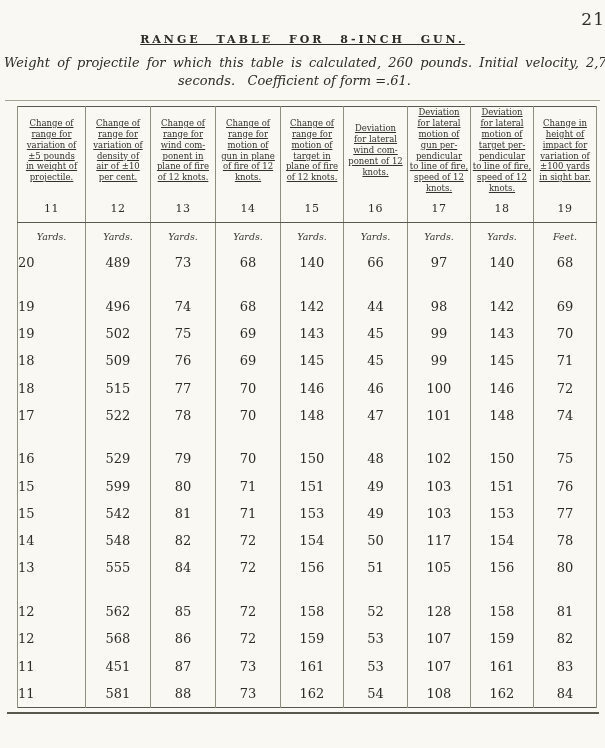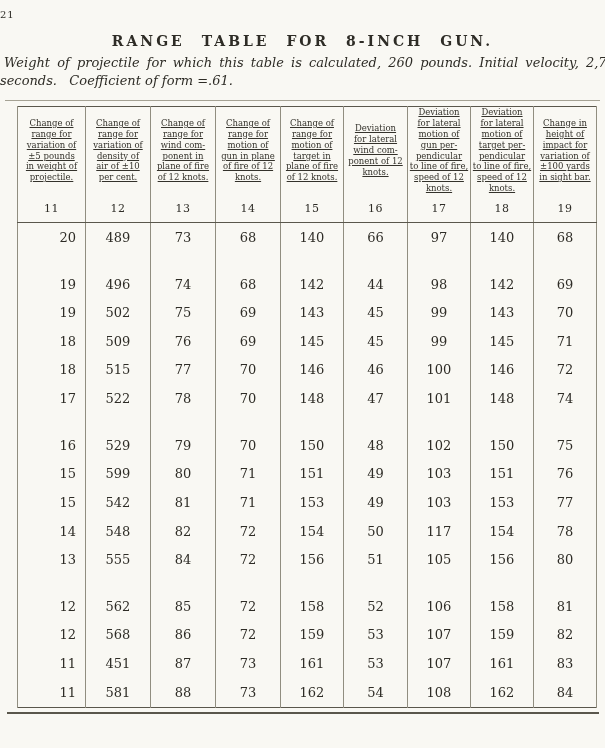--- a/index.html
+++ b/index.html
@@ -4,35 +4,35 @@
 <style>
   html,body { margin:0; padding:0; background:#f9f8f3; }
   .page {
     position:relative; width:605px; height:748px;
     background:#f9f8f3; color:#2e2c26;
     font-family:"DejaVu Serif","Liberation Serif",serif;
     overflow:hidden;
   }
   .page-number {
     position:absolute; top:9px; left:0; right:0;
-    text-align:left; font-size:10px; letter-spacing:1px;
+    text-align:right; font-size:17px; letter-spacing:1px;
   }
   .doc-title {
     position:absolute; top:33px; left:0; right:0;
-    text-align:center; font-weight:bold; font-size:14px;
-    letter-spacing:3px; word-spacing:9px;
+    text-align:center; font-weight:bold; font-size:11px;
+    letter-spacing:3px; word-spacing:9px;text-decoration:underline;
   }
   .subtitle-line1 {
     position:absolute; top:55px; left:4px; right:4px;
     text-align:center; font-style:italic; font-size:13px;
     word-spacing:3px; white-space:nowrap;
   }
   .subtitle-line2 {
     position:absolute; top:73px; left:0; right:16px;
-    text-align:left; font-style:italic; font-size:13px;
+    text-align:center; font-style:italic; font-size:13px;
     white-space:pre-wrap;
   }
   .rule-top {
     position:absolute; left:5px; width:595px; top:100px;
     border-top:1px solid #a5a294;
   }
   .rule-bottom {
     position:absolute; left:7px; width:592px; top:712px;
     border-top:2px solid #5a574c;
   }
@@ -52,21 +52,21 @@
     vertical-align:middle; white-space:pre-line; padding:3px 1px 0 1px;
     color:#34322b;
     text-decoration:underline;
   }
   th.colnum {
     height:28px; font-size:11px; vertical-align:middle;
     border-bottom:1px solid #5a574c; letter-spacing:0.5px;
   }
   td.unit { height:26px; font-style:italic; font-size:9.5px; vertical-align:middle; color:#3a382f; }
   td.data { height:27px; font-size:13px; vertical-align:middle; }
-  td.data.first { text-align:right; padding-right:9px; }
+  td.data.first { text-align:left; padding-right:9px; }
   tr.group-start td.data { height:37px; vertical-align:bottom; padding-bottom:6px; }
 </style>
 </head>
 <body>
 
 <div class="page">
 
   <div class="page-number">21</div>
 
   <div class="doc-title">RANGE TABLE FOR 8-INCH GUN.</div>
@@ -153,20 +153,31 @@
             <th class="colnum">11</th>
             <th class="colnum">12</th>
             <th class="colnum">13</th>
             <th class="colnum">14</th>
             <th class="colnum">15</th>
             <th class="colnum">16</th>
             <th class="colnum">17</th>
             <th class="colnum">18</th>
             <th class="colnum">19</th>
           </tr>
+        <tr id="units-row">
+            <td class="unit">Yards.</td>
+            <td class="unit">Yards.</td>
+            <td class="unit">Yards.</td>
+            <td class="unit">Yards.</td>
+            <td class="unit">Yards.</td>
+            <td class="unit">Yards.</td>
+            <td class="unit">Yards.</td>
+            <td class="unit">Yards.</td>
+            <td class="unit">Feet.</td>
+          </tr>
       </thead>
       <tbody id="table-body">
           <tr>
             <td class="data first">20</td>
             <td class="data">489</td>
             <td class="data">73</td>
             <td class="data">68</td>
             <td class="data">140</td>
             <td class="data">66</td>
             <td class="data">97</td>
@@ -283,21 +294,21 @@
             <td class="data">156</td>
             <td class="data">80</td>
           </tr>
           <tr class="group-start">
             <td class="data first">12</td>
             <td class="data">562</td>
             <td class="data">85</td>
             <td class="data">72</td>
             <td class="data">158</td>
             <td class="data">52</td>
-            <td class="data">106</td>
+            <td class="data">128</td>
             <td class="data">158</td>
             <td class="data">81</td>
           </tr>
           <tr>
             <td class="data first">12</td>
             <td class="data">568</td>
             <td class="data">86</td>
             <td class="data">72</td>
             <td class="data">159</td>
             <td class="data">53</td>

